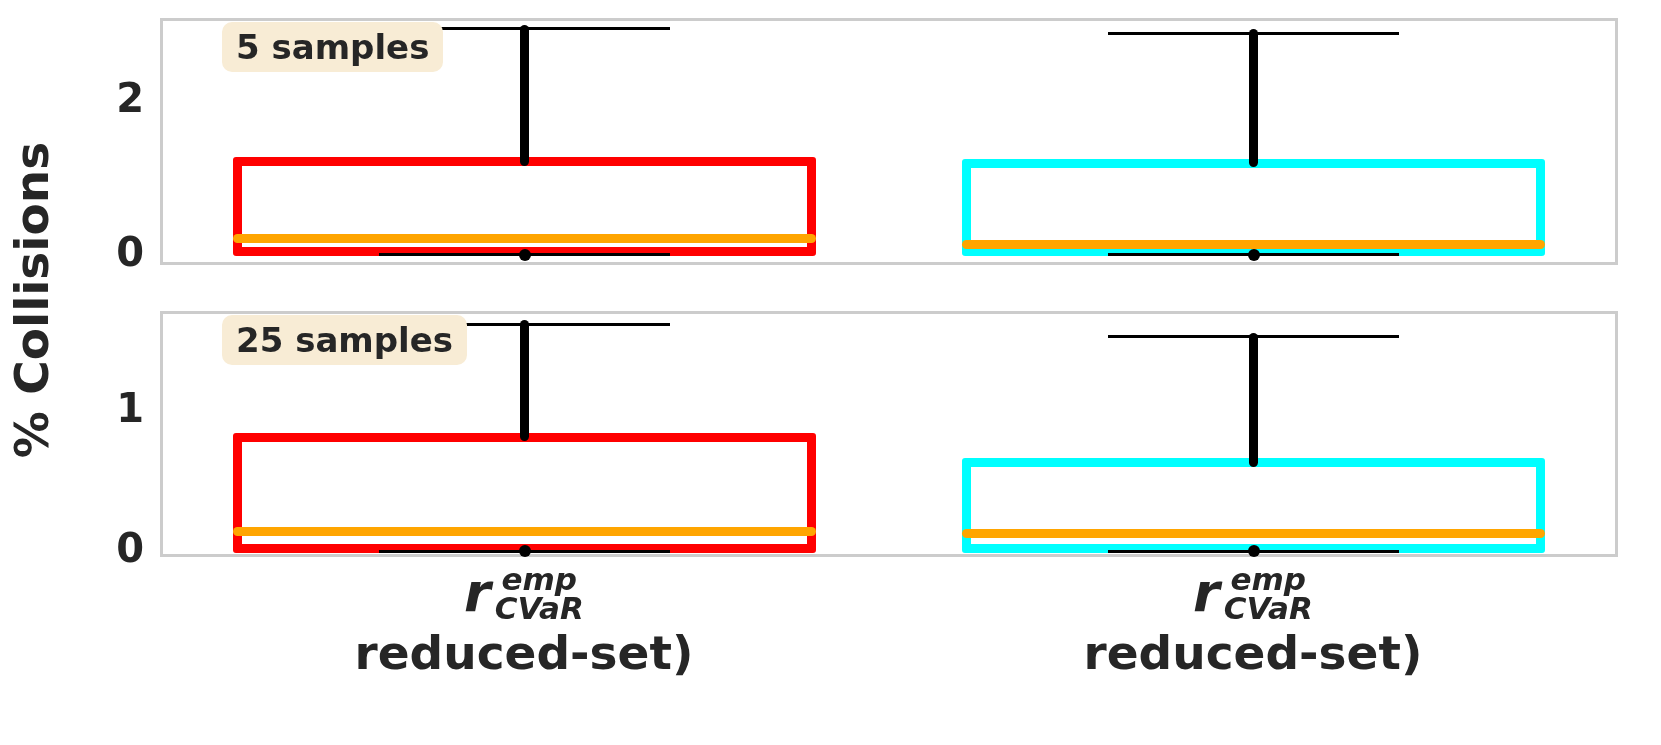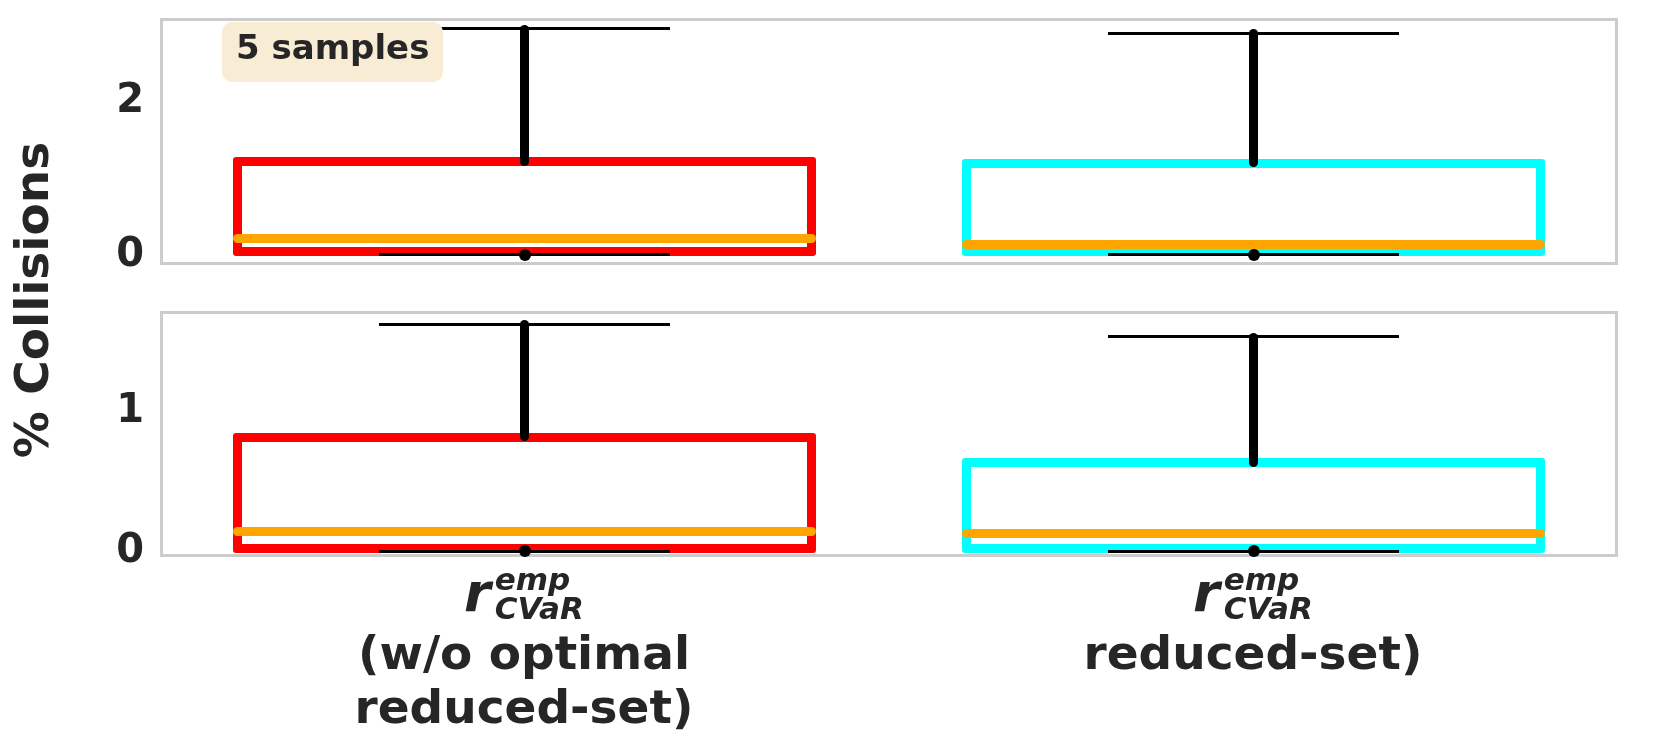--- a/index.html
+++ b/index.html
@@ -3,60 +3,60 @@
 <meta charset="utf-8">
 <style>
   html,body{margin:0;padding:0;background:#ffffff;}
   #figure{
     position:relative;width:1661px;height:745px;background:#ffffff;overflow:hidden;
     font-family:"DejaVu Sans","Liberation Sans",sans-serif;color:#262626;
   }
   .frame{position:absolute;left:160px;width:1458px;border:3px solid #cccccc;background:#ffffff;box-sizing:border-box;z-index:1;}
   #frame0{top:18px;height:247px;}
   #frame1{top:311px;height:246px;}
-  .badge{position:absolute;left:222px;height:60px;line-height:50px;padding:0 14px;
+  .badge{position:absolute;left:222px;height:50px;line-height:50px;padding:0 14px;
          border-radius:10px;font-size:34px;font-weight:bold;color:#262626;z-index:8;}
   #badge0{top:22px;}
   #badge1{top:315px;}
   .ylabel{position:absolute;left:-268px;top:270px;width:600px;height:60px;line-height:60px;
           text-align:center;font-size:47px;font-weight:bold;color:#262626;
           transform:rotate(-90deg);z-index:2;}
   .ytick{position:absolute;left:0;width:144px;text-align:right;font-size:40px;font-weight:bold;
          line-height:58px;color:#262626;z-index:2;}
   .boxrect{position:absolute;border:9px solid;background:transparent;box-sizing:border-box;border-radius:3px;z-index:3;}
   .whisker{position:absolute;background:#000;border-radius:5px;z-index:4;}
   .capline{position:absolute;background:#000;z-index:5;}
   .median{position:absolute;border-radius:5px;z-index:6;}
   .dot{position:absolute;background:#000;border-radius:50%;z-index:7;}
   .xlabel{position:absolute;top:560px;width:640px;text-align:center;font-weight:bold;color:#262626;z-index:2;}
   #xlabel0{left:204px;}
   #xlabel1{left:933px;}
   .formula{font-size:54px;font-style:italic;line-height:66px;}
-  .fscripts{display:inline-flex;flex-direction:column;align-items:flex-start;
+  .fscripts{display:inline-flex;flex-direction:column;align-items:center;
             font-size:31px;line-height:29px;vertical-align:middle;transform:translateY(-2px);margin-left:4px;}
   .xline{font-size:47px;line-height:54px;}
 </style>
 </head>
 <body>
 
 <div id="figure">
 
   <div class="ylabel">% Collisions</div>
 
   <div class="frame" id="frame0"></div>
   <div class="frame" id="frame1"></div>
 
   <div class="badge" id="badge0" style="background: rgb(248, 236, 213);">5 samples</div>
+  <div class="badge" id="badge1" style="background: rgb(248, 236, 213);">25 samples</div>
 
   <div class="xlabel" id="xlabel0">
     <div class="formula"><span>r</span><span class="fscripts">
           <span>emp</span>
           <span>CVaR</span>
         </span></div>
-    <div class="xline">(w/o optimal</div>
     <div class="xline">reduced-set)</div>
   </div>
 
   <div class="xlabel" id="xlabel1">
     <div class="formula"><span>r</span><span class="fscripts">
           <span>emp</span>
           <span>CVaR</span>
         </span></div>
     <div class="xline">reduced-set)</div>
   </div>

